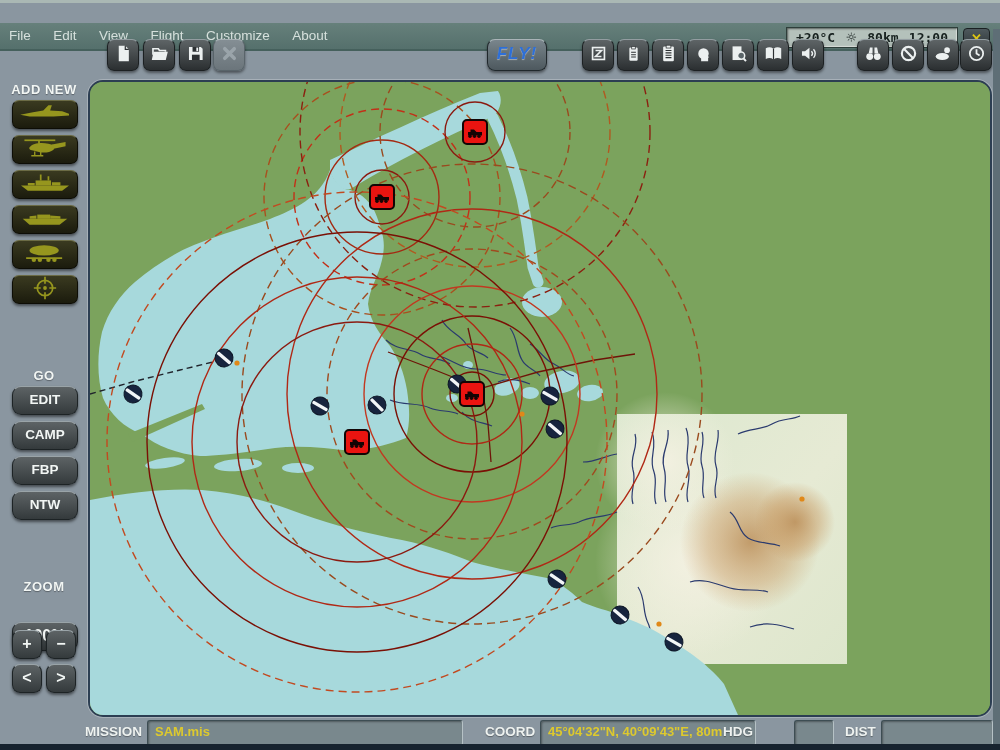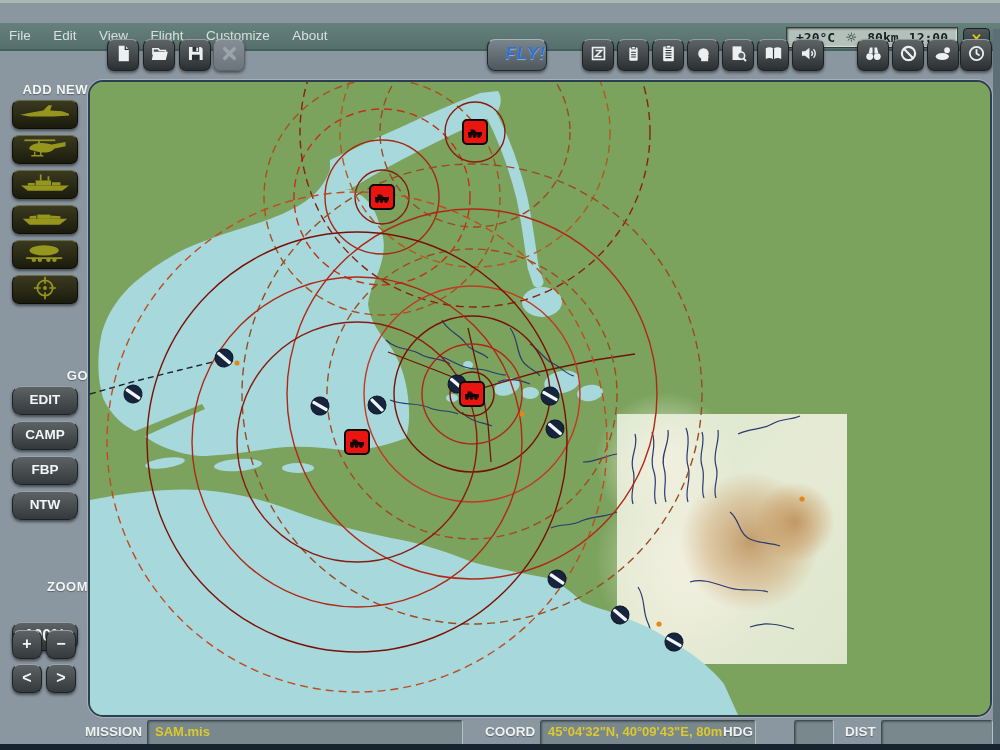--- a/index.html
+++ b/index.html
@@ -19,25 +19,25 @@
             color:#ddc514;font-weight:bold;font-size:13px;text-align:center;line-height:19px;cursor:pointer;}
   
   .tbtn{position:absolute;width:30px;height:30px;border-radius:7px;top:39px;
         background:linear-gradient(#5e6466,#2b2f31);border:1px solid #1c2022;border-top-color:#939da1;
         box-shadow:0 2px 3px rgba(0,0,0,.45);display:flex;align-items:center;justify-content:center;cursor:pointer;}
   .tbtn svg{width:19px;height:19px;}
   .tbtn.disabled{background:linear-gradient(#848e94,#6b757b);border-color:#59646a;border-top-color:#a7b1b5;cursor:default;}
   #flybtn{position:absolute;left:487px;top:39px;width:58px;height:30px;border-radius:8px;
           background:linear-gradient(#79858c,#4d585e);border:1px solid #20282c;border-top-color:#aab4b8;
           box-shadow:0 2px 3px rgba(0,0,0,.45);color:#2d6fd8;font-weight:bold;font-style:italic;
-          font-size:17px;text-align:right;line-height:28px;letter-spacing:1px;cursor:pointer;
+          font-size:17px;text-align:center;line-height:28px;letter-spacing:1px;cursor:pointer;
           text-shadow:0 1px 1px rgba(255,255,255,.45);}
   
   .side-label{position:absolute;color:#f2f6f4;font-weight:bold;font-size:13px;letter-spacing:.5px;
-              width:88px;text-align:right;text-shadow:0 1px 1px rgba(0,0,0,.35);}
+              width:88px;text-align:center;text-shadow:0 1px 1px rgba(0,0,0,.35);}
   .addbtn{position:absolute;left:12px;width:64px;height:27px;border-radius:7px;
           background:linear-gradient(#3a3a20,#1b1b0d);border:1px solid #0d0d05;border-top-color:#6b6b45;
           box-shadow:0 2px 3px rgba(0,0,0,.5);display:flex;align-items:center;justify-content:center;cursor:pointer;}
   .addbtn svg{width:58px;height:24px;}
   .gobtn{position:absolute;left:12px;width:64px;height:27px;border-radius:9px;
          background:linear-gradient(#5d6365,#343a3c);border:1px solid #1d2325;border-top-color:#9aa4a8;
          box-shadow:0 2px 3px rgba(0,0,0,.5);color:#f2f6f4;font-weight:bold;font-size:13.5px;
          text-align:center;line-height:26px;cursor:pointer;}
   .zbtn-s{position:absolute;width:28px;height:27px;border-radius:8px;
           background:linear-gradient(#5d6365,#343a3c);border:1px solid #1d2325;border-top-color:#9aa4a8;

